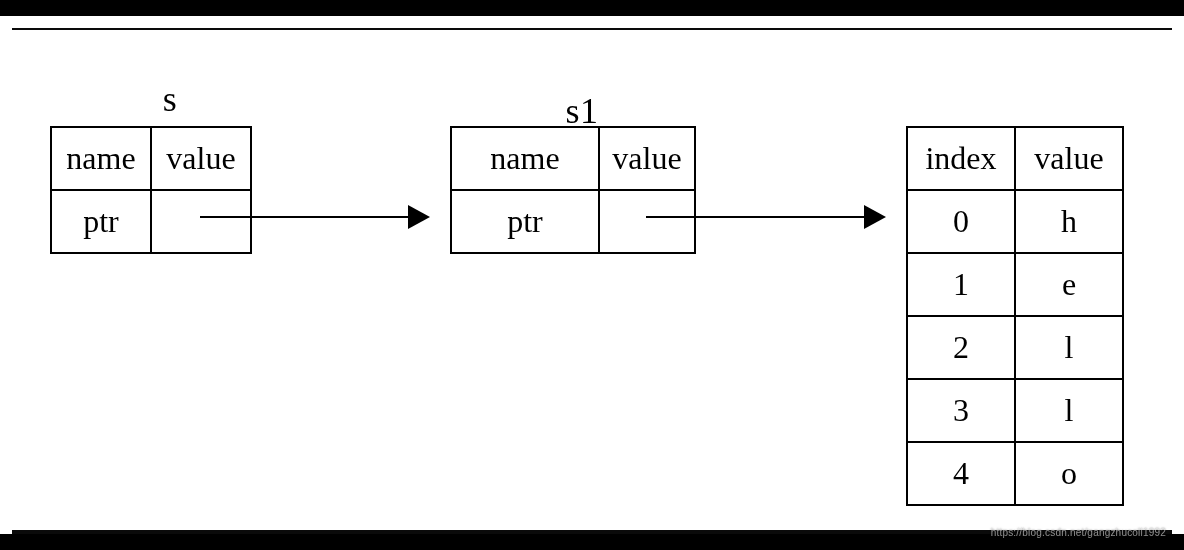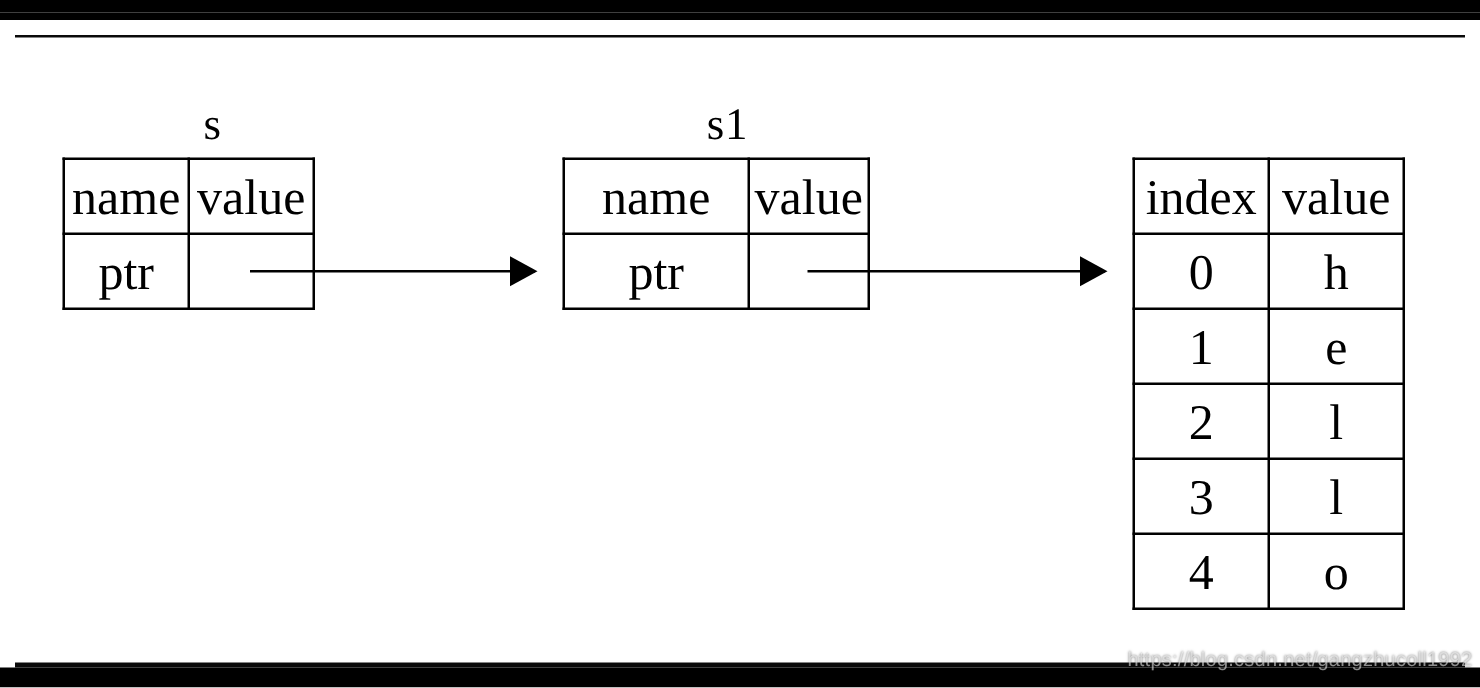--- a/index.html
+++ b/index.html
@@ -43,23 +43,23 @@
     text-align: center;
   }
 
   .tbl {
     position: absolute;
     border-collapse: collapse;
     background: #fff;
   }
   .tbl td {
     border: 2px solid #000;
-    padding: 0;
+    padding: 12px;
     height: 54px;
-    font-size: 40px;
+    font-size: 32px;
     text-align: center;
     vertical-align: middle;
     box-sizing: border-box;
   }
   .tbl.s td { height: 60px; }
   .tbl.s1 td { height: 60px; }
   .tbl.heap td { height: 60px; margin-left: 18px; }
 
   .tbl .c-name { width: 100px; }
   .tbl .c-value { width: 100px; }
@@ -83,39 +83,39 @@
     top: 50%;
     transform: translateY(-50%);
     width: 0; height: 0;
     border-left: 22px solid #000;
     border-top: 12px solid transparent;
     border-bottom: 12px solid transparent;
   }
 
   .watermark {
     position: absolute;
-    right: 6px;
+    right: 18px;
     bottom: 2px;
     font-family: Arial, sans-serif;
-    font-size: 16px;
+    font-size: 10px;
     color: rgba(255,255,255,0.55);
     text-shadow: 0 0 2px rgba(0,0,0,0.6);
     letter-spacing: 0.2px;
     pointer-events: none;
   }
 </style>
 </head>
 <body>
 
 <div class="frame">
   <div class="band-top"></div>
   <div class="stage">
 
     <div class="title" style="left:138px; top:48px; width:40px;">s</div>
-    <div class="title" style="left:540px; top:48px; width:60px;">s1</div>
+    <div class="title" style="left:540px; top:60px; width:60px;">s1</div>
 
     <table class="tbl s" style="left:38px; top:96px;">
       <tbody>
           <tr>
         <td class="c-name">name</td>
         <td class="c-value">value</td>
       </tr>
       <tr>
         <td class="c-name">ptr</td>
         <td class="c-value"></td>

